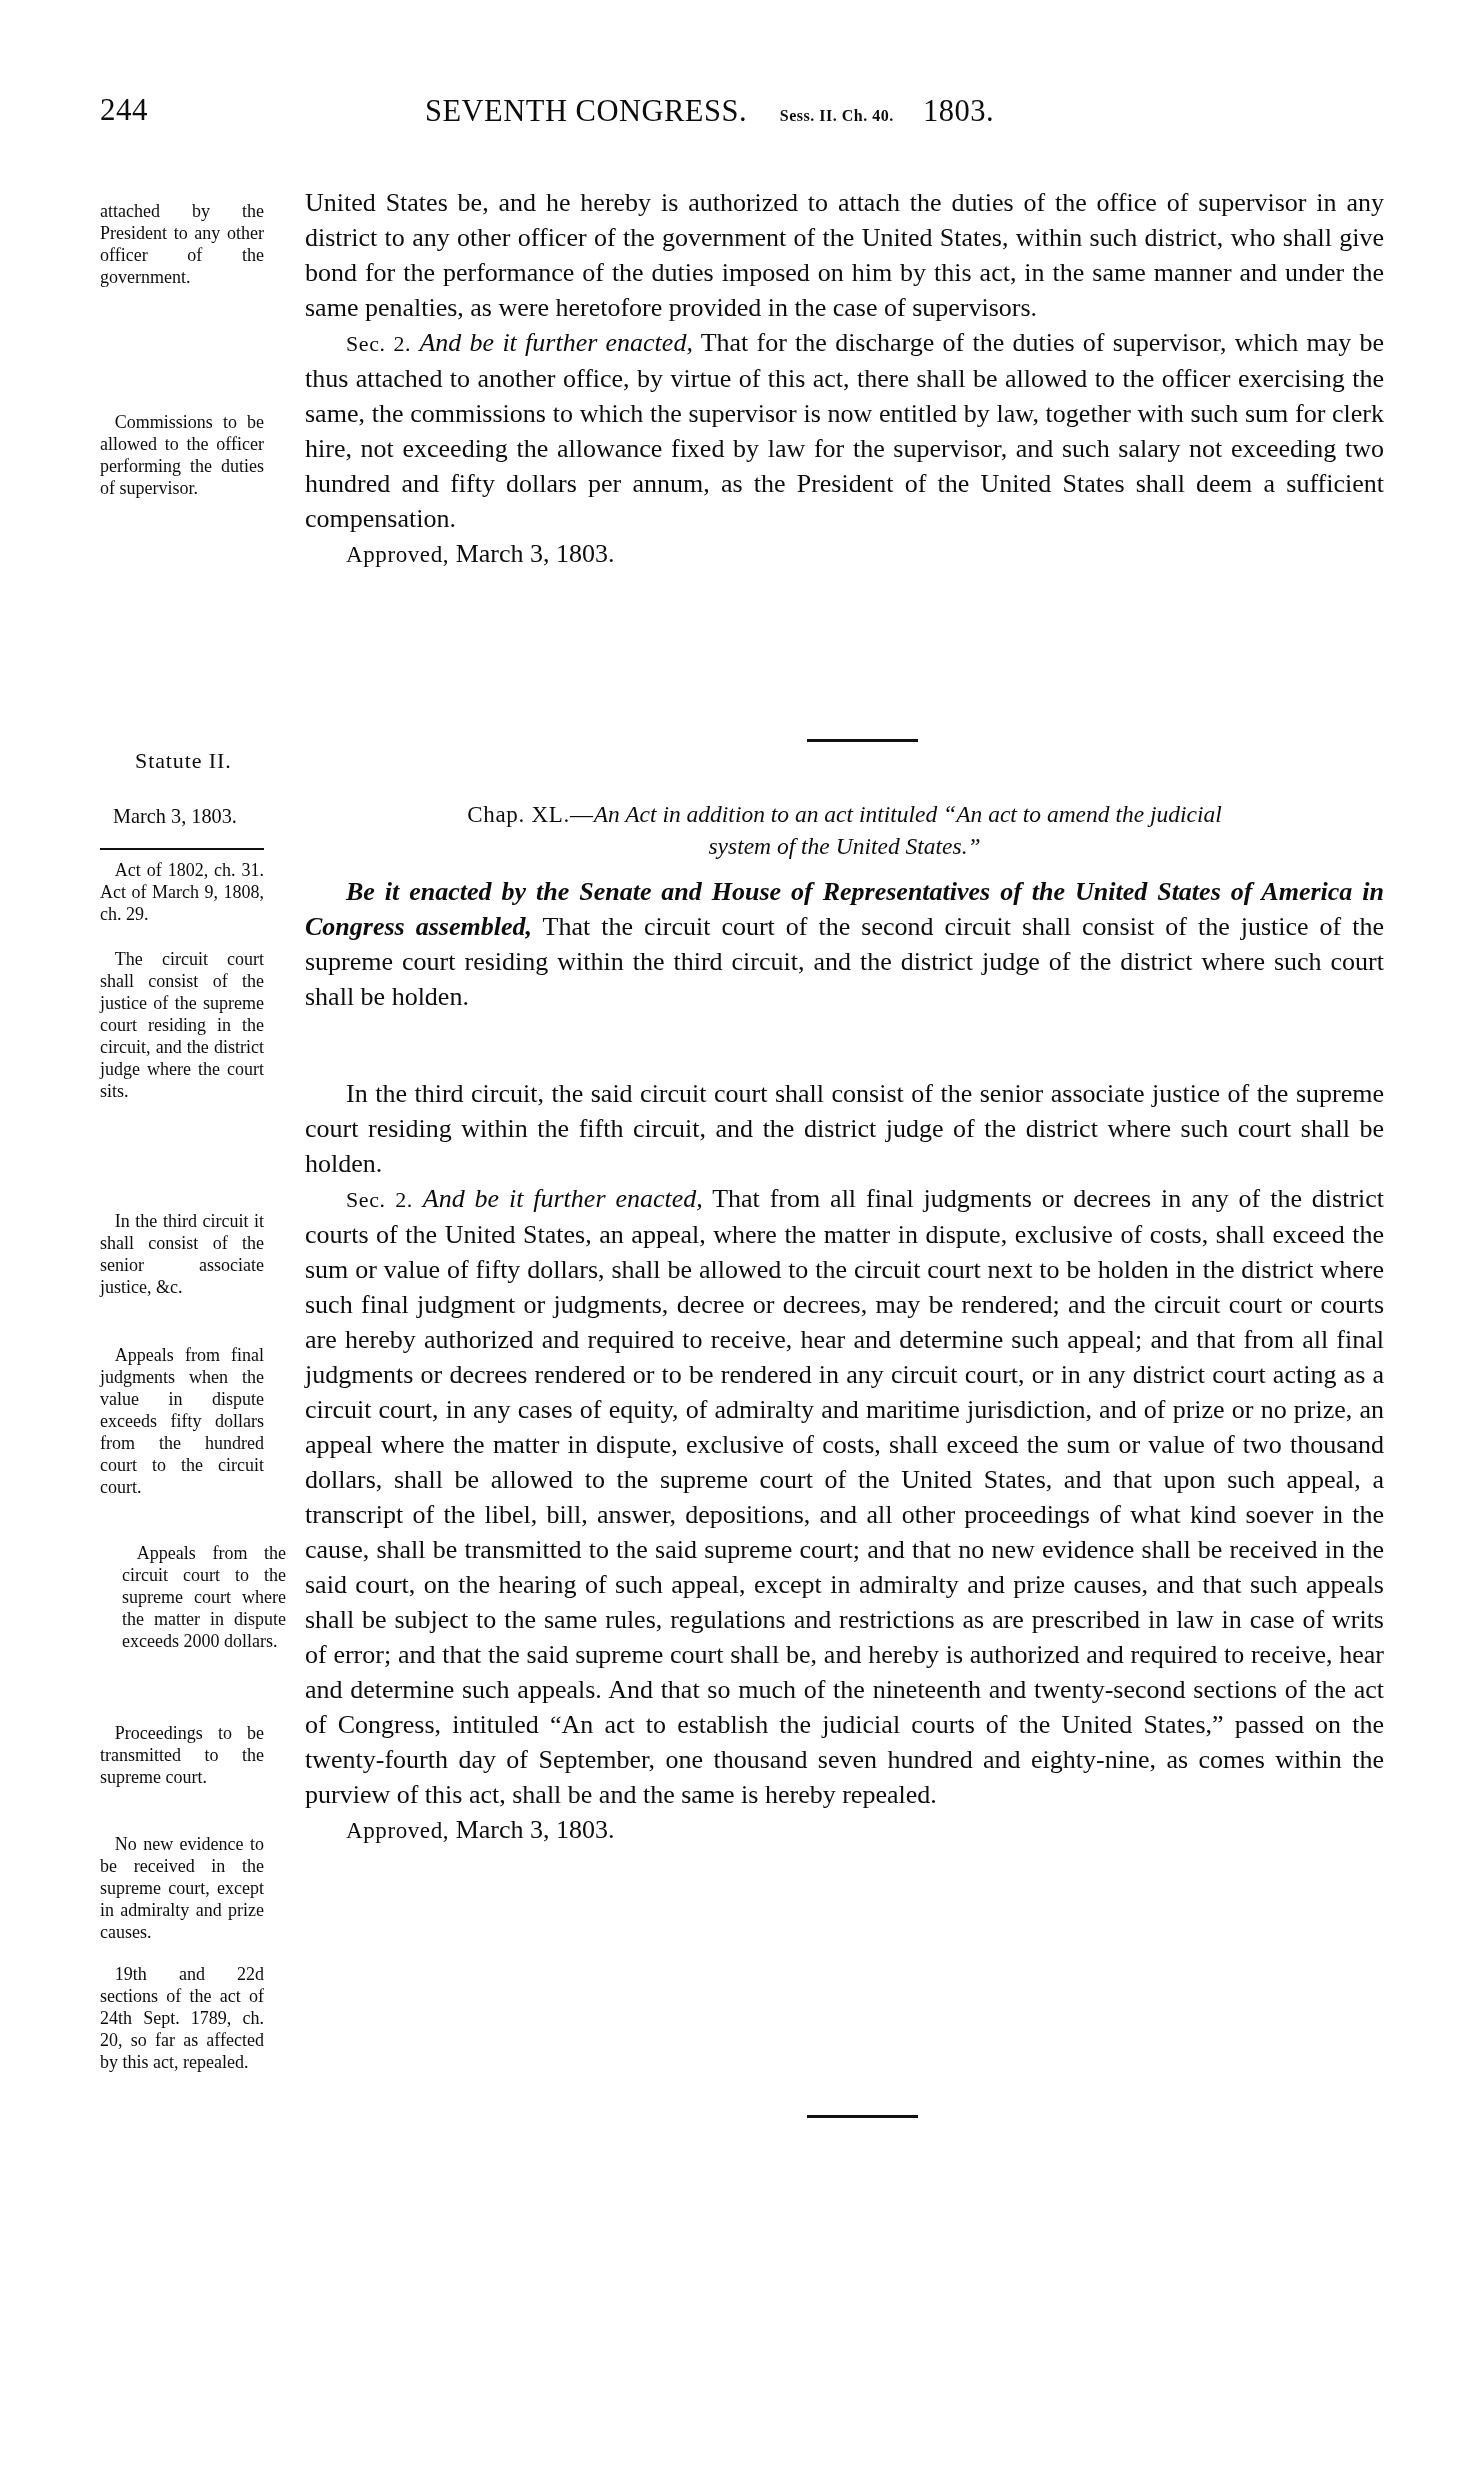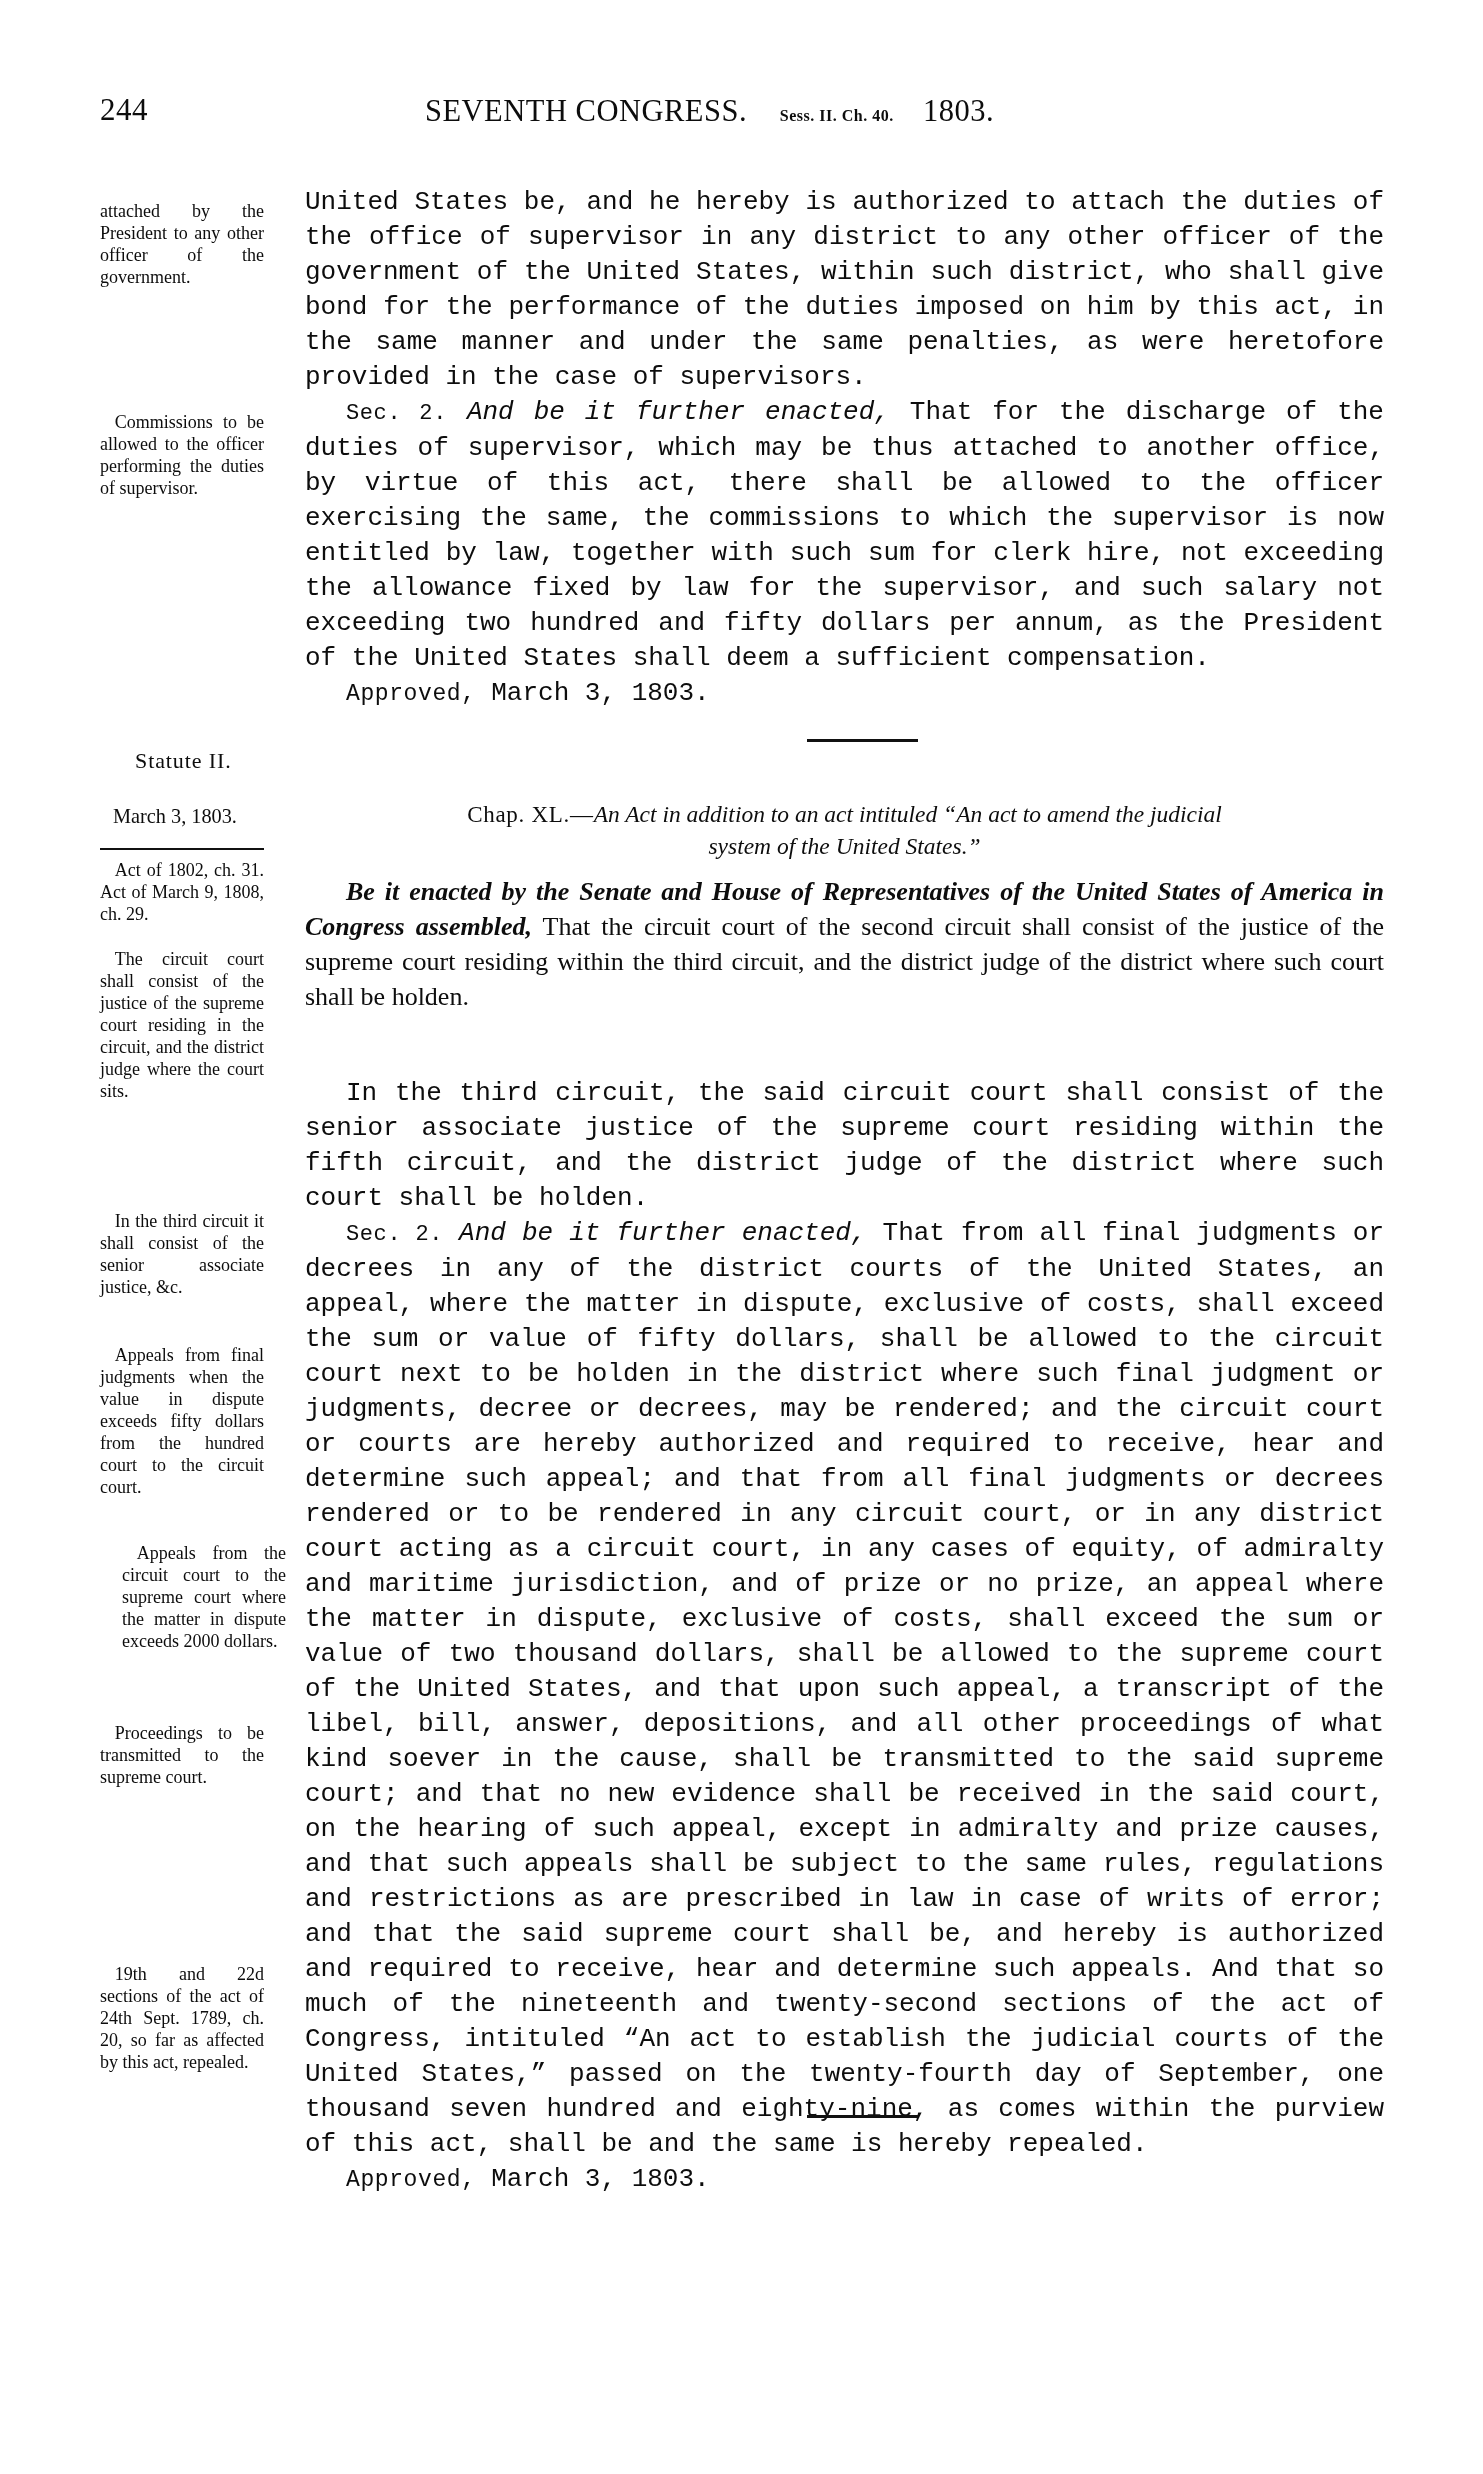--- a/index.html
+++ b/index.html
@@ -75,21 +75,20 @@
     position: absolute;
     left: 305px;
     width: 1079px;
     font-size: 26px;
     line-height: 35px;
     text-align: justify;
   }
   .body-col p {
     margin: 0;
     text-indent: 41px;
-    font-family: Liberation Mono, monospace;
   }
   .body-col p.noindent {
     text-indent: 0;
   }
   .smallcaps {
     font-variant: normal;
     font-size: 22px;
     letter-spacing: 0.6px;
   }
   .ital {
@@ -218,20 +217,23 @@
   </div>
   <div class="marginal" style="top:1344px;">
     <p class="indent">Appeals from final judgments when the value in dispute exceeds fifty dollars from the hundred court to the circuit court.</p>
   </div>
   <div class="marginal" style="top:1542px;margin-left:22px;">
     <p class="indent">Appeals from the circuit court to the supreme court where the matter in dispute exceeds 2000 dollars.</p>
   </div>
   <div class="marginal" style="top:1722px;">
     <p class="indent">Proceedings to be transmitted to the supreme court.</p>
   </div>
+  <div class="marginal" style="top:1833px;">
+    <p class="indent">No new evidence to be received in the supreme court, except in admiralty and prize causes.</p>
+  </div>
   <div class="marginal" style="top:1963px;">
     <p class="indent">19th and 22d sections of the act of 24th Sept. 1789, ch. 20, so far as affected by this act, repealed.</p>
   </div>
 
   <div class="body-col" style="top:1076px;">
     <p>In the third circuit, the said circuit court shall consist of the senior associate justice of the supreme court residing within the fifth circuit, and the district judge of the district where such court shall be holden.</p>
     <p><span class="smallcaps">Sec. 2.</span> <span class="ital">And be it further enacted,</span> <span>That from all final judgments or decrees in any of the district courts of the United States, an appeal, where the matter in dispute, exclusive of costs, shall exceed the sum or value of fifty dollars, shall be allowed to the circuit court next to be holden in the district where such final judgment or judgments, decree or decrees, may be rendered; and the circuit court or courts are hereby authorized and required to receive, hear and determine such appeal; and that from all final judgments or decrees rendered or to be rendered in any circuit court, or in any district court acting as a circuit court, in any cases of equity, of admiralty and maritime jurisdiction, and of prize or no prize, an appeal where the matter in dispute, exclusive of costs, shall exceed the sum or value of two thousand dollars, shall be allowed to the supreme court of the United States, and that upon such appeal, a transcript of the libel, bill, answer, depositions, and all other proceedings of what kind soever in the cause, shall be transmitted to the said supreme court; and that no new evidence shall be received in the said court, on the hearing of such appeal, except in admiralty and prize causes, and that such appeals shall be subject to the same rules, regulations and restrictions as are prescribed in law in case of writs of error; and that the said supreme court shall be, and hereby is authorized and required to receive, hear and determine such appeals.  And that so much of the nineteenth and twenty-second sections of the act of Congress, intituled “An act to establish the judicial courts of the United States,” passed on the twenty-fourth day of September, one thousand seven hundred and eighty-nine, as comes within the purview of this act, shall be and the same is hereby repealed.</span></p>
     <p class="approved"><span class="smallcaps">Approved,</span> <span>March 3, 1803.</span></p>
   </div>
 

